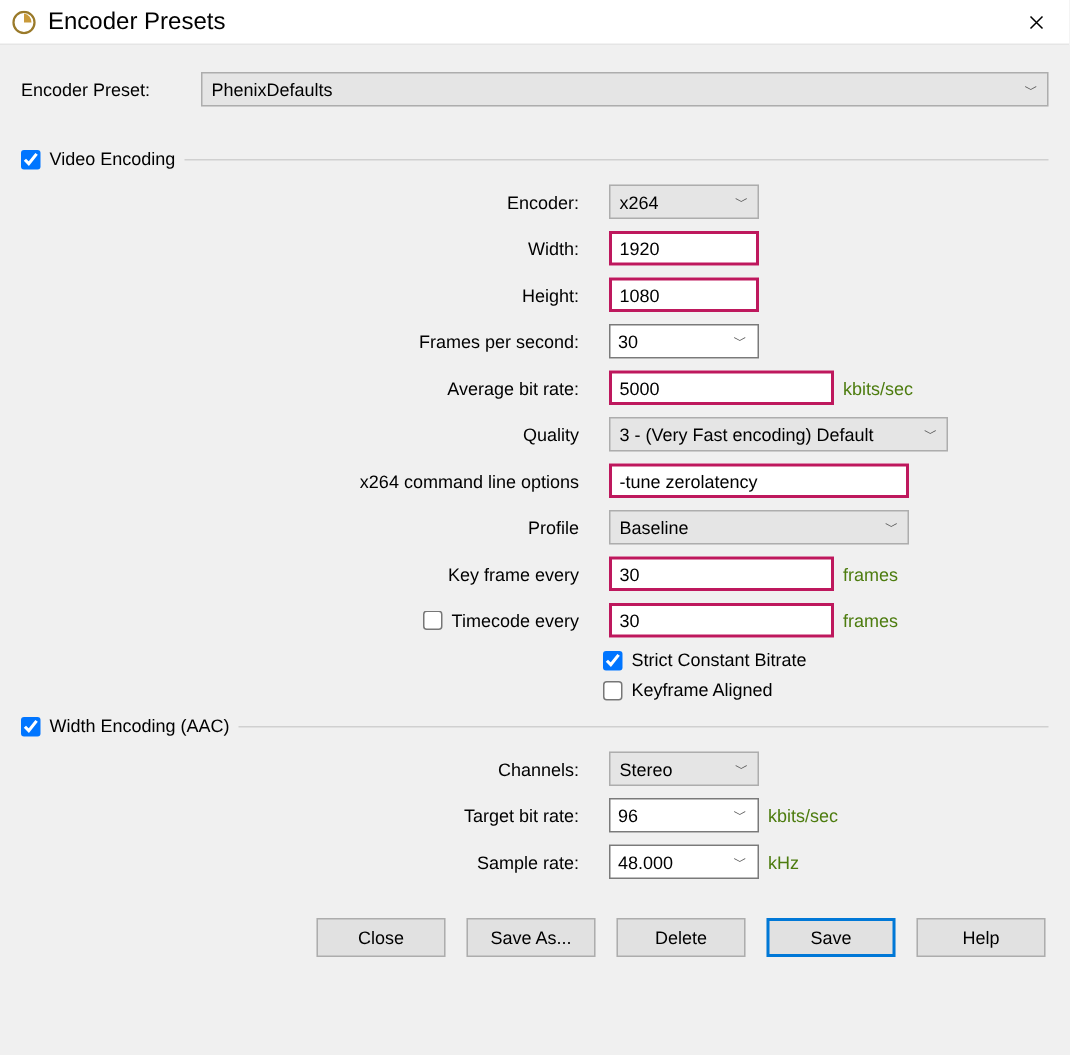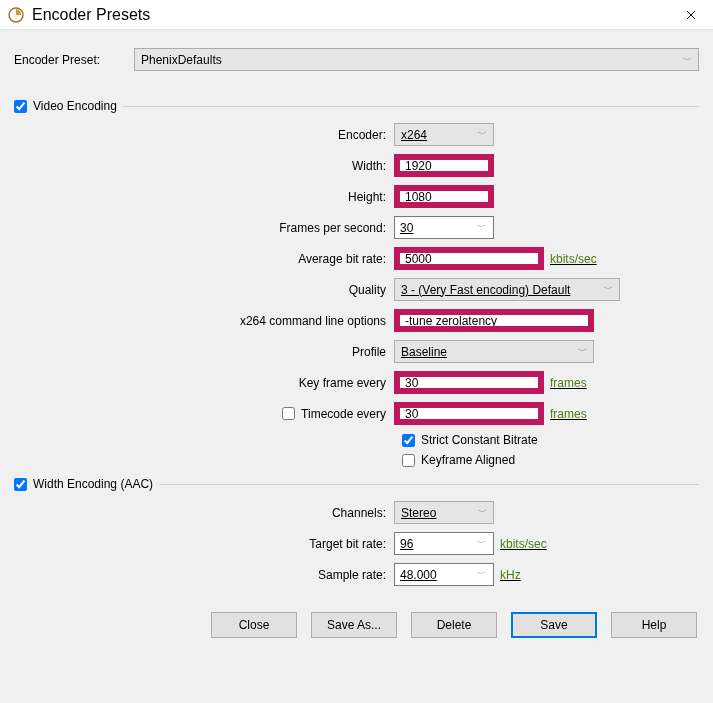--- a/index.html
+++ b/index.html
@@ -81,35 +81,35 @@
   .group-head input[type=checkbox] {
     margin: 0 6px 0 0;
     width: 13px; height: 13px;
   }
 
   .form-row {
     display: flex;
     align-items: center;
     margin: 8px 0;
     min-height: 23px;
+    gap: 12px;
   }
   .form-row .lbl {
     width: 380px;
     text-align: right;
     padding-right: 8px;
   }
   .form-row .ctl {
     display: flex;
     align-items: center;
     gap: 6px;
-    text-decoration: underline;
   }
   .txt {
     height: 23px;
-    border: 6px solid #be185d;
+    border: 2px solid #be185d;
     background: #fff;
     padding: 0 5px;
     font: inherit;
     outline: none;
   }
   .sel {
     height: 23px;
     border: 1px solid #adadad;
     background: #e5e5e5;
     padding: 0 22px 0 6px;

